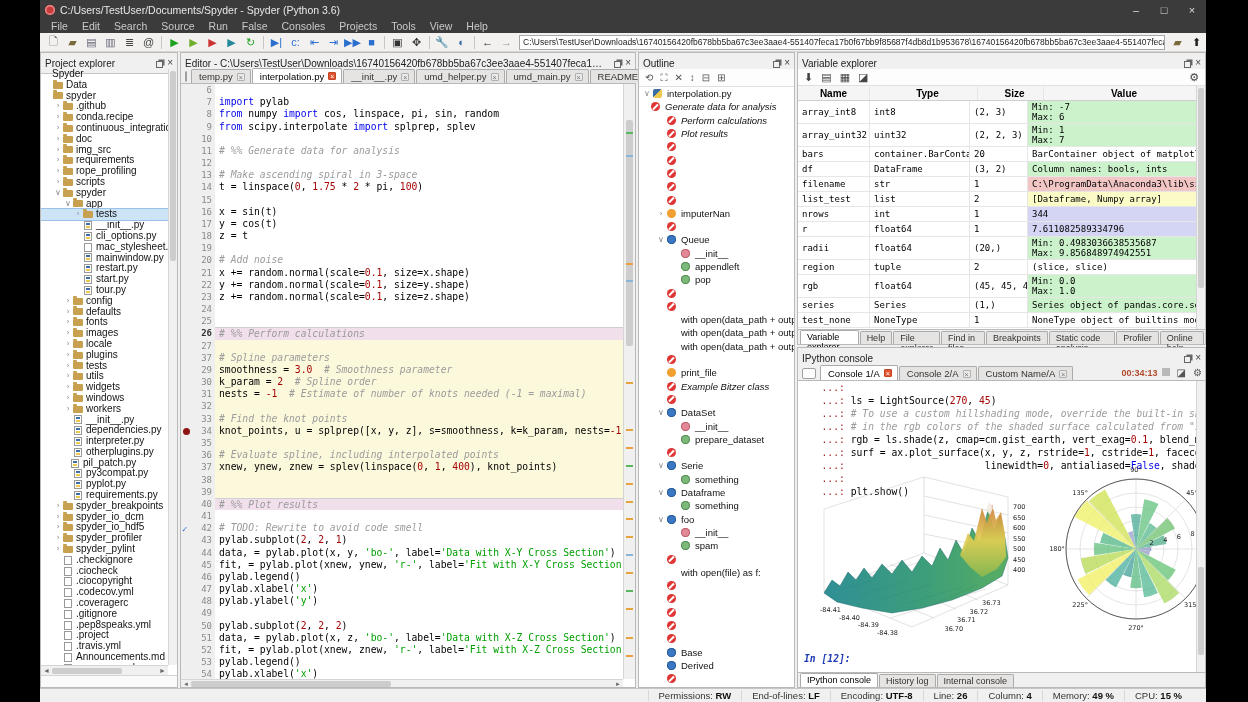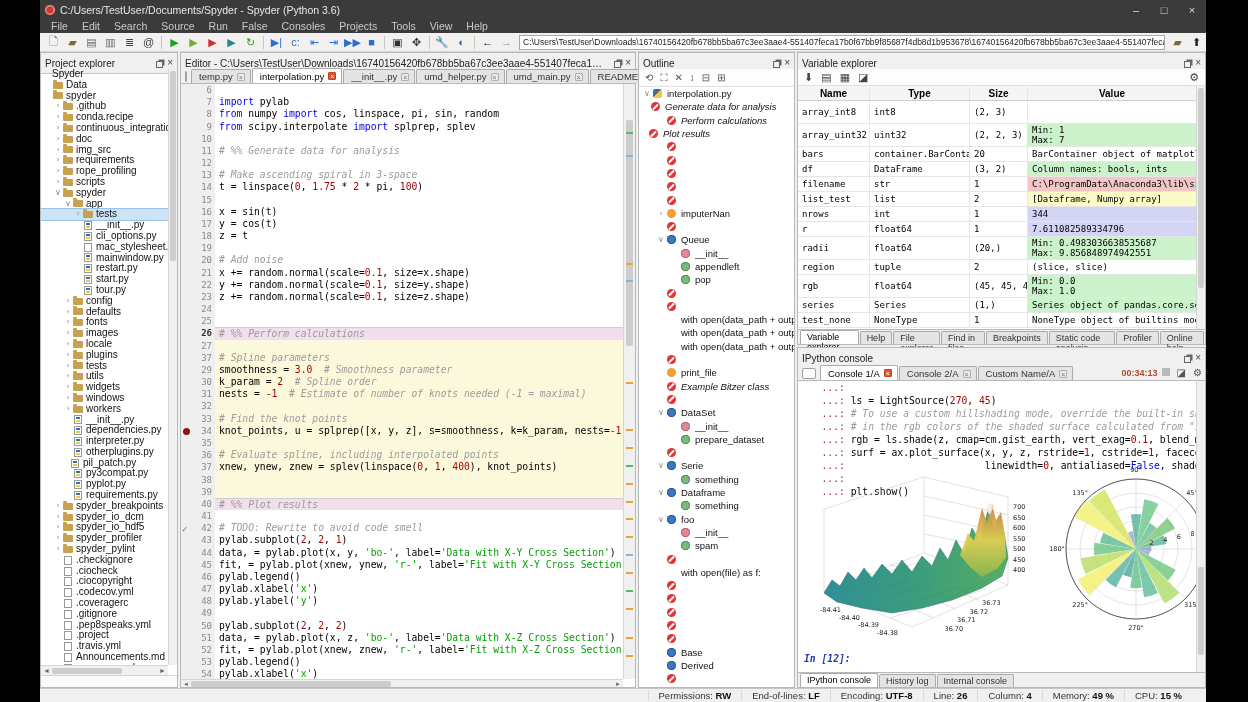--- a/index.html
+++ b/index.html
@@ -95,21 +95,21 @@
   .oic.py{border-radius:2px;background:linear-gradient(135deg,#3a6ea5 50%,#ecc94b 50%);}
   .oic.none{visibility:hidden;}
   .oit{font-style:italic;}
 
   
   .vtoolbar{position:absolute;left:0;top:16px;right:0;height:17px;background:#fdfdfd;border-bottom:1px solid #e0e0e0;
     display:flex;align-items:center;gap:8px;padding:0 6px;font-size:11px;color:#444;}
   .vtable{position:absolute;left:0;top:33px;right:9px;bottom:15px;overflow:hidden;
     font-family:"DejaVu Sans Mono",monospace;font-size:9px;}
   .vhead{display:flex;height:15px;background:#f5f5f5;border-bottom:1px solid #cfcfcf;
-    font-family:"Liberation Sans",sans-serif;font-size:10px;font-weight:bold;align-items:center;text-align:center;}
+    font-family:"Liberation Sans",sans-serif;font-size:10px;font-weight:bold;align-items:center;text-align:center;gap:8px;}
   .vrow{display:flex;border-bottom:1px solid #e6e6e6;align-items:stretch;}
   .vc{padding:1px 4px;overflow:hidden;white-space:pre;border-right:1px solid #e6e6e6;display:flex;flex-direction:column;justify-content:center;}
   .c-name{width:72px;flex:0 0 auto;}
   .c-type{width:100px;flex:0 0 auto;}
   .c-size{width:58px;flex:0 0 auto;}
   .c-val{flex:1 1 auto;border-right:none;}
   .vbtabs,.cbtabs{position:absolute;left:0;right:0;bottom:0;height:15px;background:#f0f0f0;border-top:1px solid #b9b9b9;
     display:flex;align-items:flex-end;font-size:9px;padding-left:2px;}
   .btab{padding:1px 6px;border:1px solid #ababab;border-bottom:none;background:#e6e4e2;border-radius:2px 2px 0 0;
     margin-right:1px;color:#333;height:13px;}
@@ -624,21 +624,21 @@
         <div class="orow" style="padding-left:2px">
           <span class="chev"></span>
           <span class="oic cell"></span>
           <span class="oit">Generate data for analysis</span>
         </div>
         <div class="orow" style="padding-left:18px">
           <span class="chev"></span>
           <span class="oic cell"></span>
           <span class="oit">Perform calculations</span>
         </div>
-        <div class="orow" style="">
+        <div class="orow" style="padding-left:18px">
           <span class="chev"></span>
           <span class="oic cell"></span>
           <span class="oit">Plot results</span>
         </div>
         <div class="orow" style="padding-left:18px">
           <span class="chev"></span>
           <span class="oic cell"></span>
           <span class=""></span>
         </div>
         <div class="orow" style="padding-left:18px">
@@ -867,20 +867,21 @@
         <div class="vhead">
           <span class="vc c-name" style="justify-content:center">Name</span>
           <span class="vc c-type" style="justify-content:center">Type</span>
           <span class="vc c-size" style="justify-content:center">Size</span>
           <span class="vc c-val" style="align-items:center">Value</span>
         </div>
         <div class="vrow" style="height:23px">
           <span class="vc c-name">array_int8</span>
           <span class="vc c-type">int8</span>
           <span class="vc c-size">(2, 3)</span>
+          <span class="vc c-val" style="background:#ccf2cc">Min: -7<br>Max: 6</span>
         </div>
         <div class="vrow" style="height:23px">
           <span class="vc c-name">array_uint32</span>
           <span class="vc c-type">uint32</span>
           <span class="vc c-size">(2, 2, 3)</span>
           <span class="vc c-val" style="background:#ccf2cc">Min: 1<br>Max: 7</span>
         </div>
         <div class="vrow" style="height:15px">
           <span class="vc c-name">bars</span>
           <span class="vc c-type">container.BarContainer</span>

